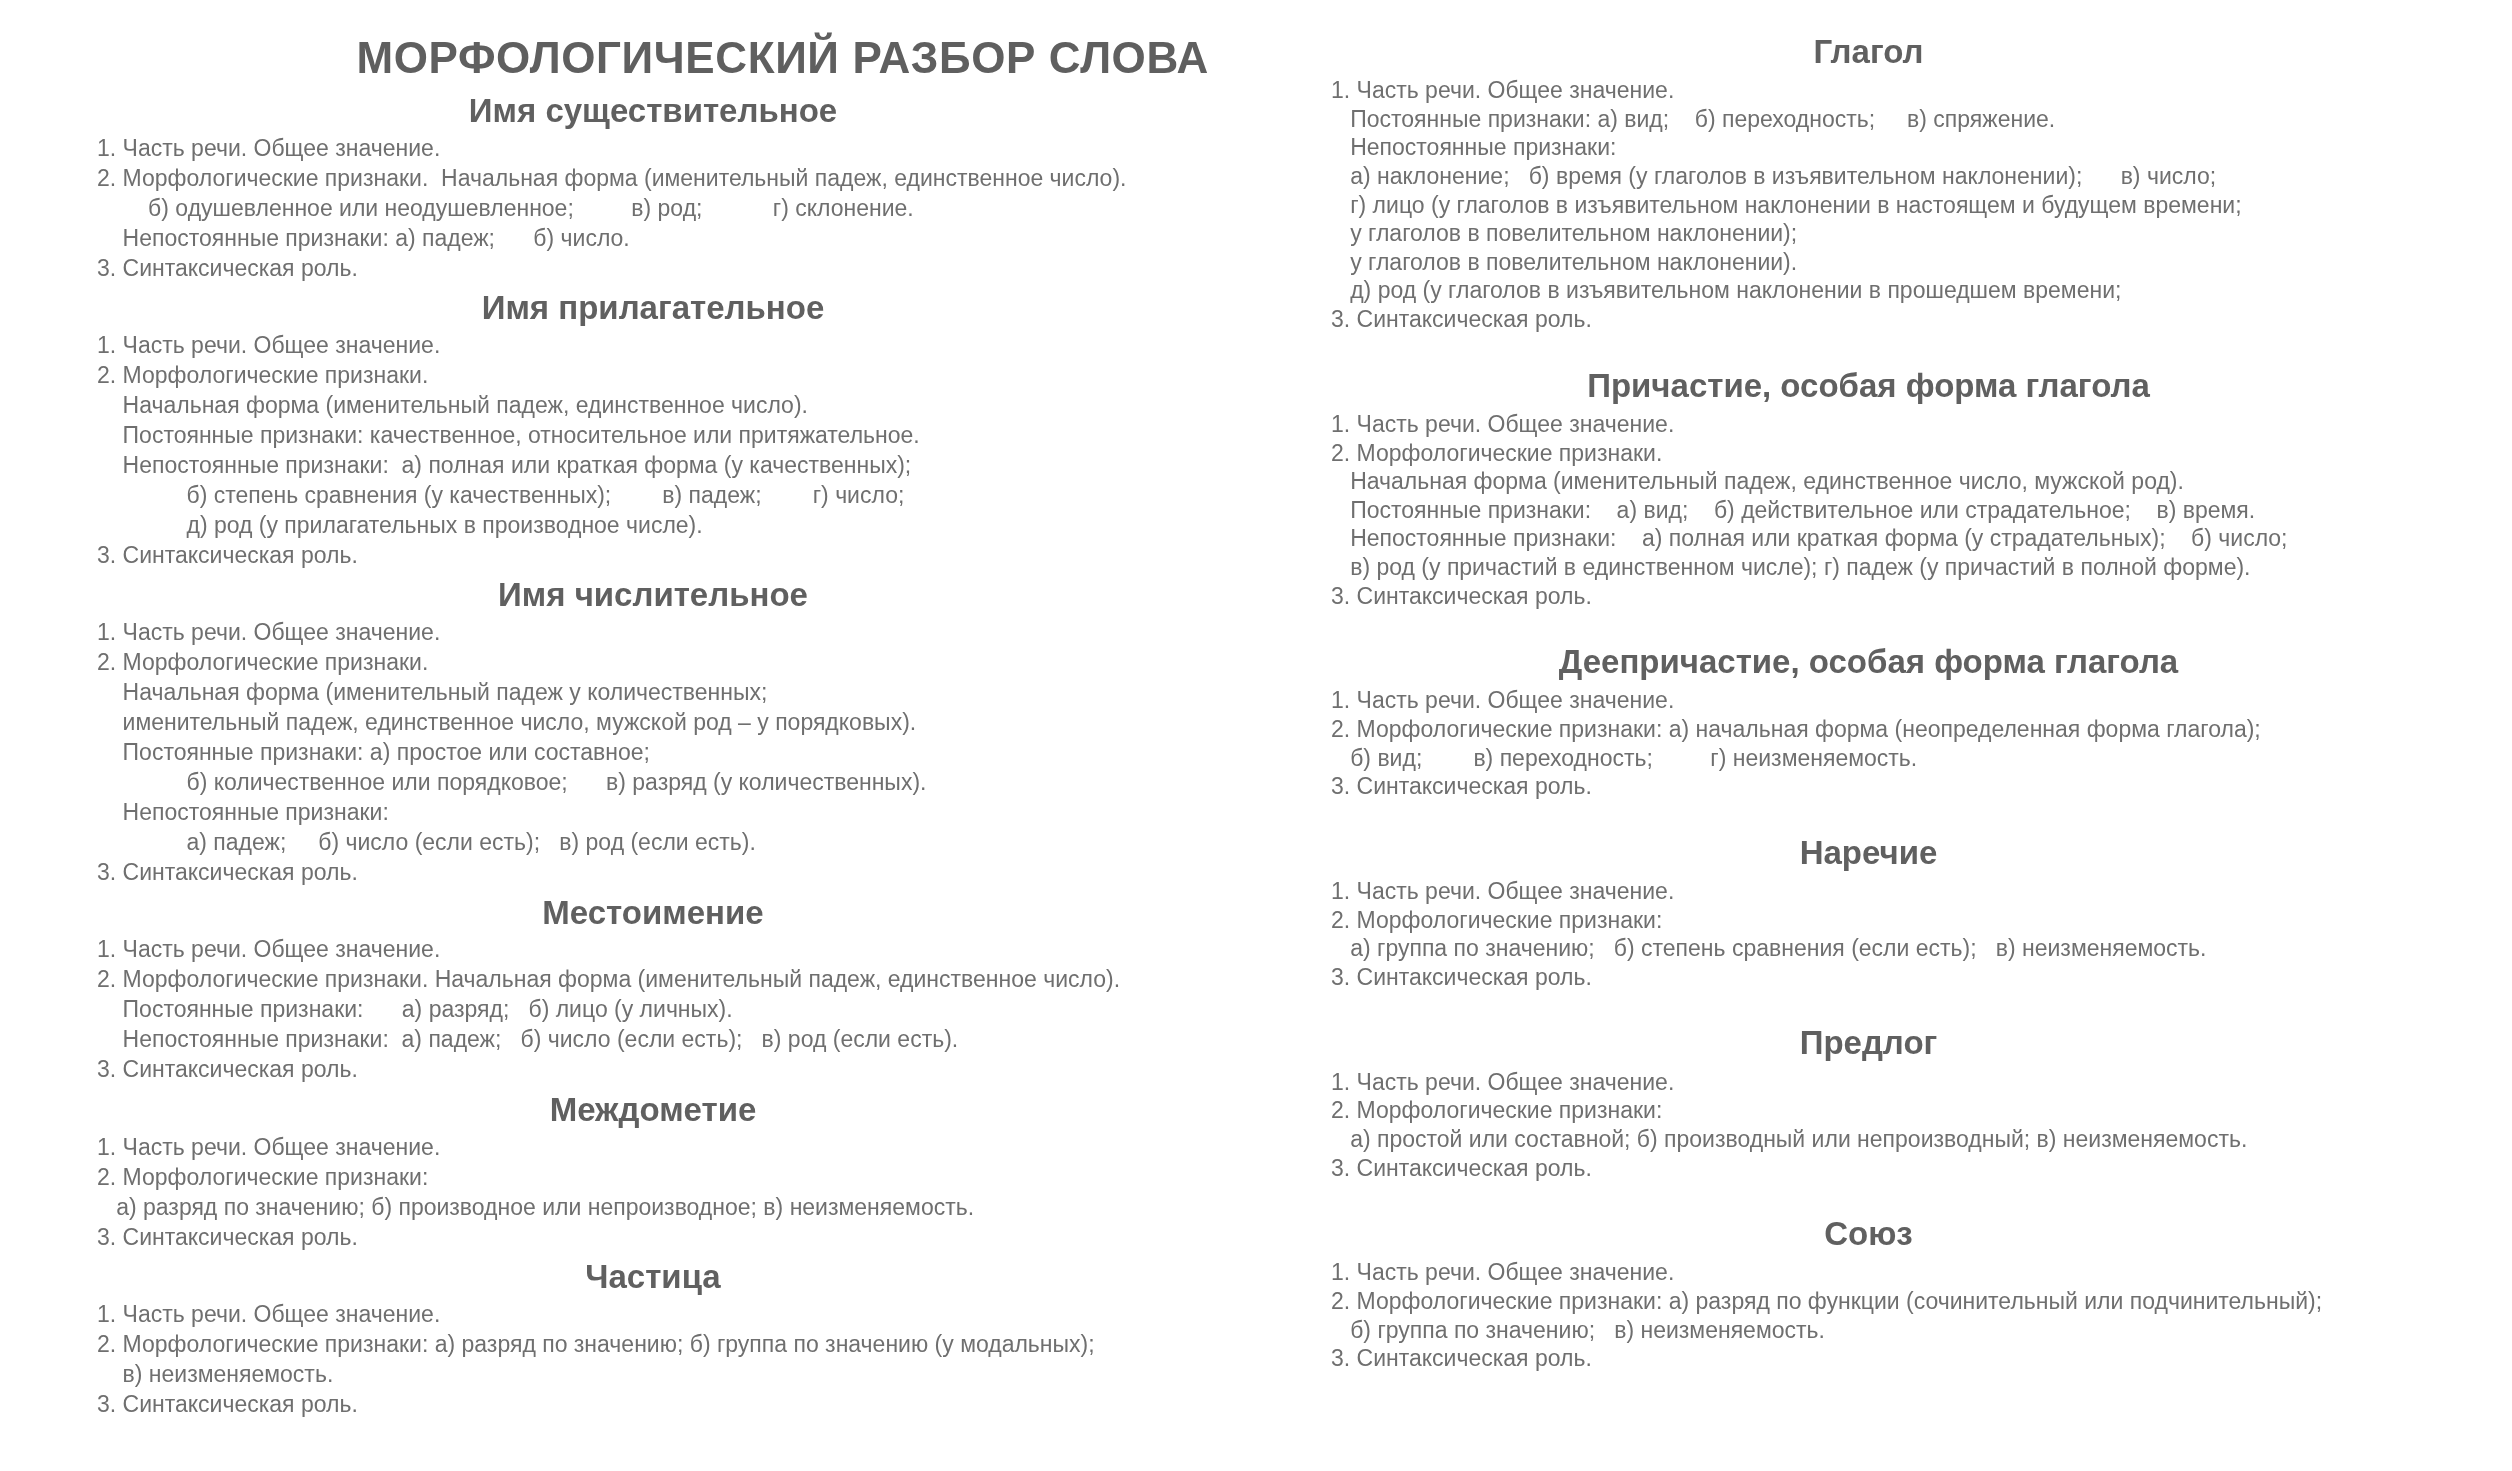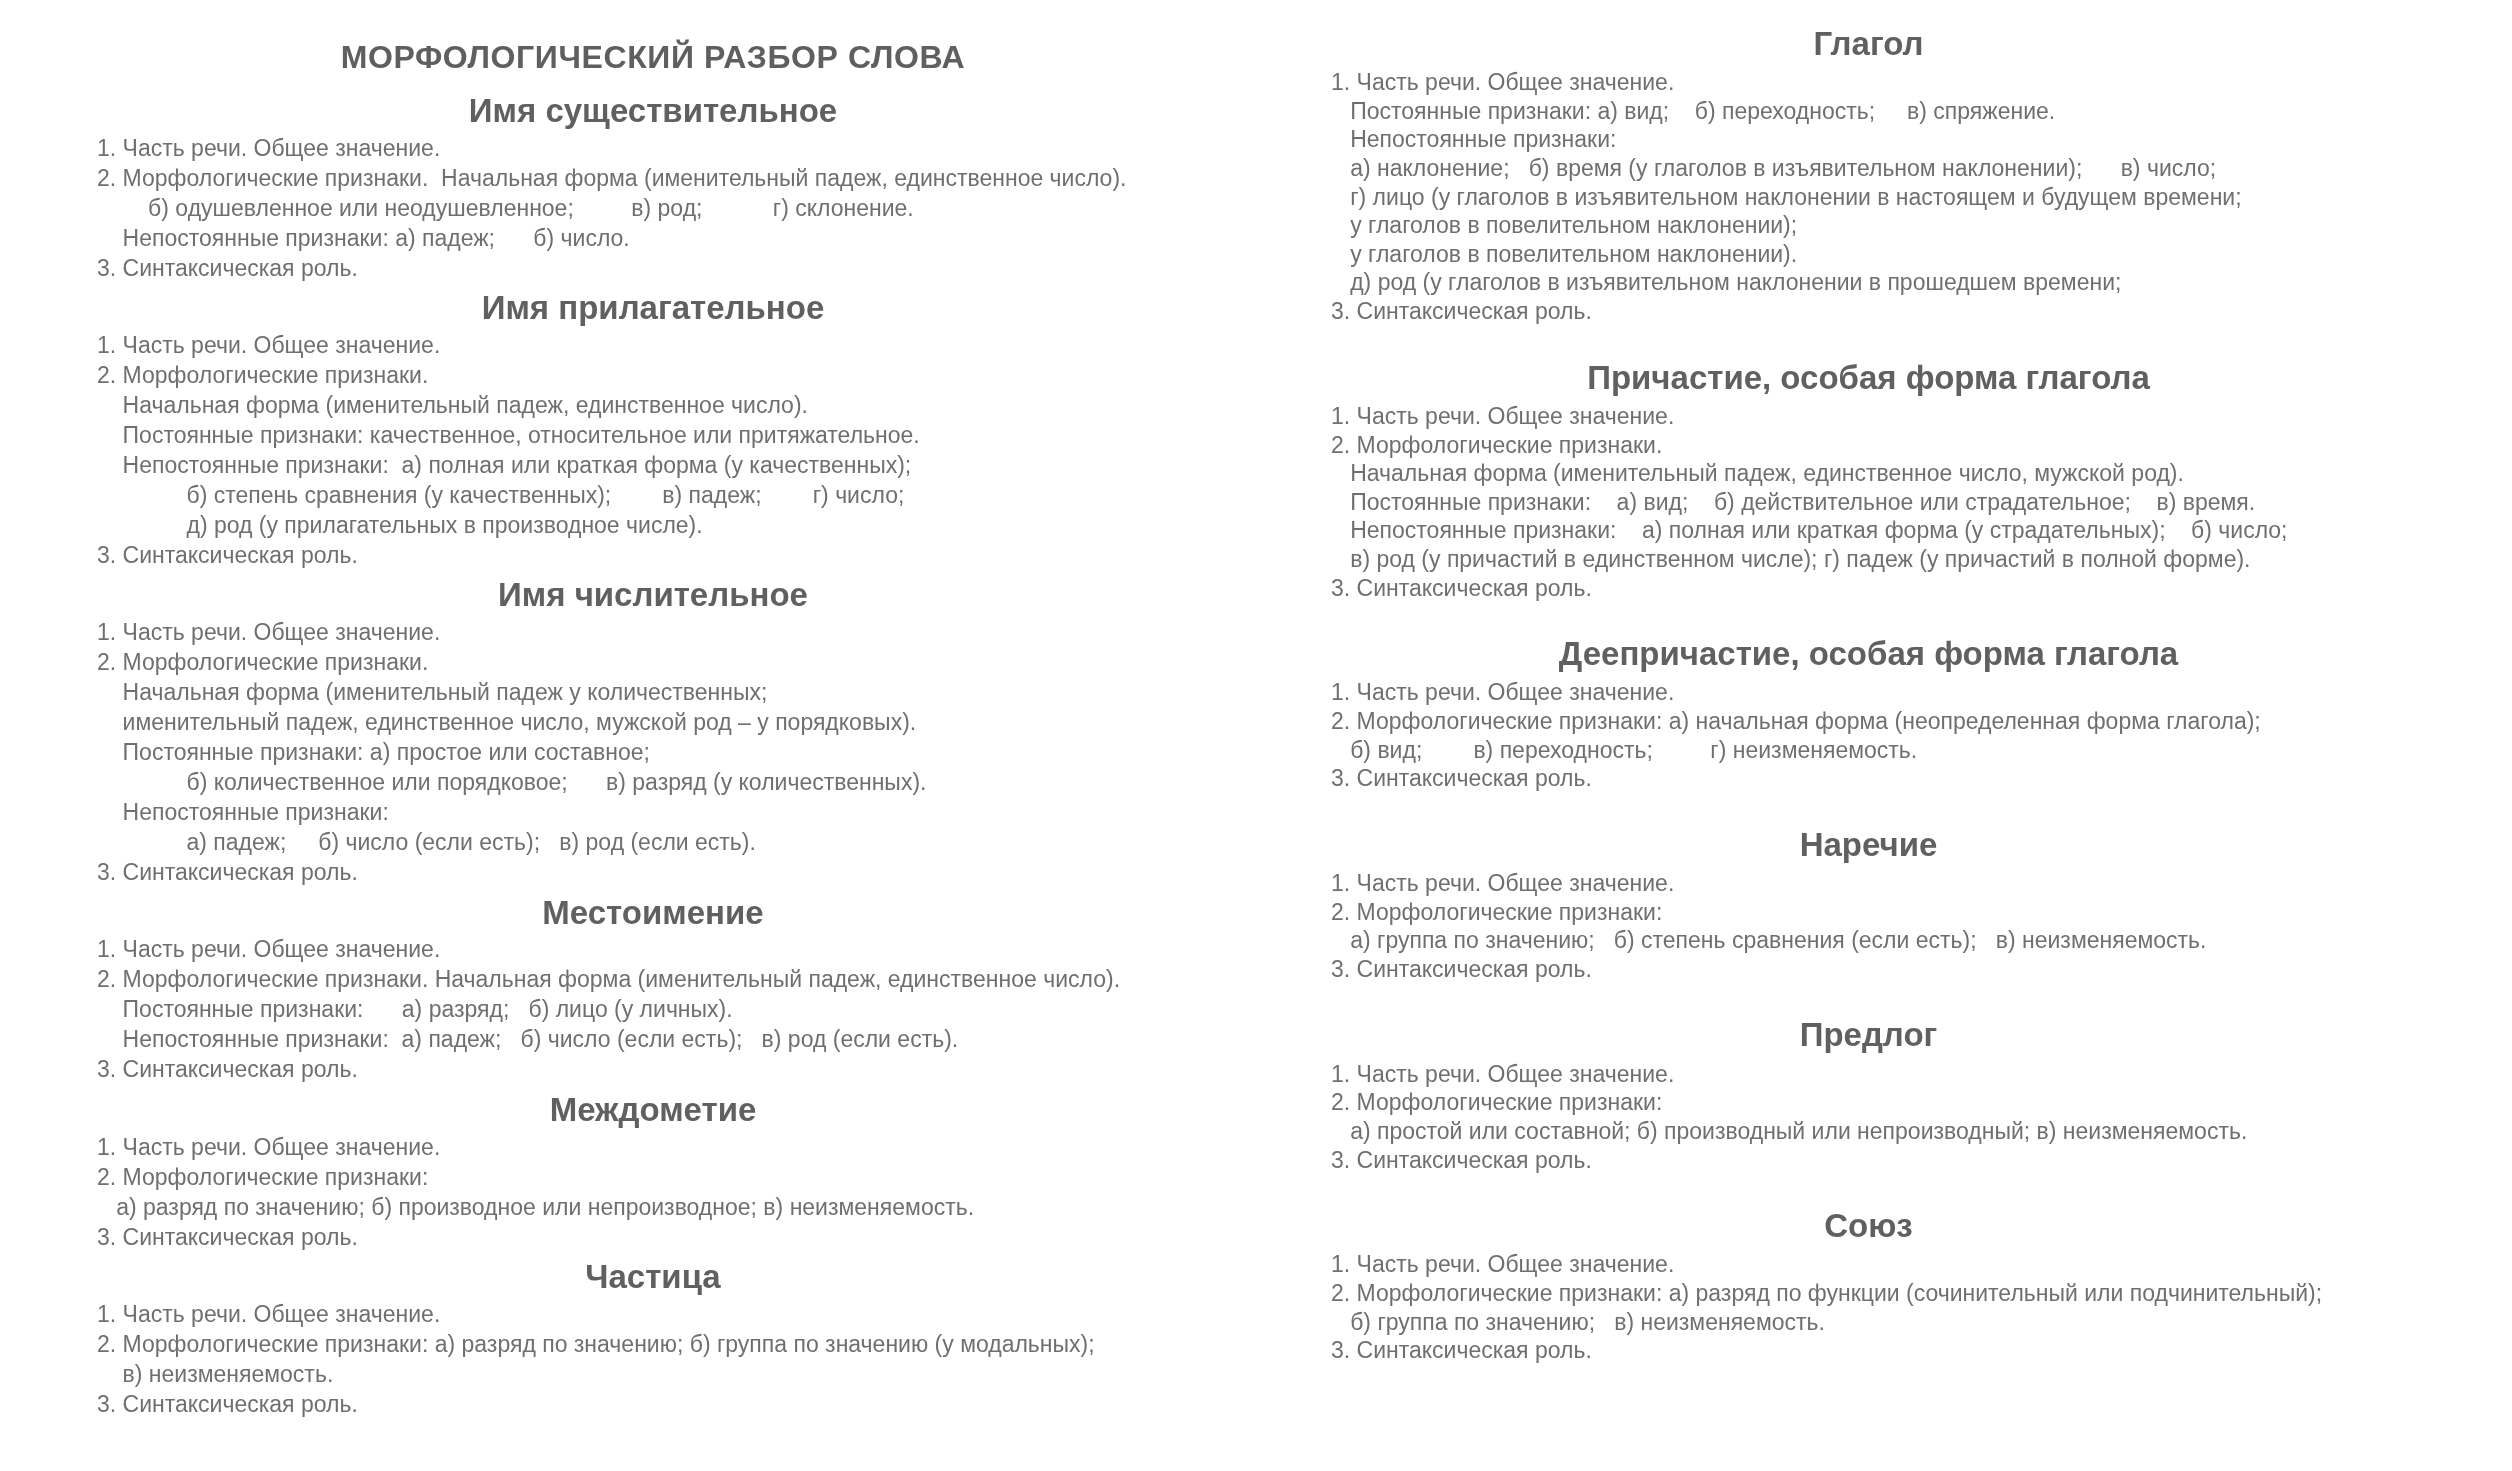--- a/index.html
+++ b/index.html
@@ -5,25 +5,25 @@
   html, body { margin: 0; padding: 0; }
   body {
     width: 2512px; height: 1471px;
     background: #ffffff;
     overflow: hidden;
     position: relative;
     font-family: "Liberation Sans", sans-serif;
   }
   .col { position: absolute; top: 0; }
   .col-left  { left: 97px;  width: 1112px; }
-  .col-right { left: 1331px; width: 1075px; padding-top: 20px; }
+  .col-right { left: 1331px; width: 1075px; padding-top: 28px; }
   .page-title {
     margin: 33px 0 11px 0;
-    font-size: 32px; line-height: 49px;
-    font-weight: 700; text-align: center;
+    font-size: 44px; line-height: 49px;
+    font-weight: 700; text-align: right;
     letter-spacing: 0.6px;
     color: var(--title-color, #5f5f5f);
   }
   .section-heading {
     font-size: 33px; line-height: 35px;
     font-weight: 700; text-align: center;
     color: var(--heading-color, #606060);
     margin: 7.3px 0 4.9px 0;
   }
   .col-right .section-heading { margin: 34px 0 7.3px 0; }

